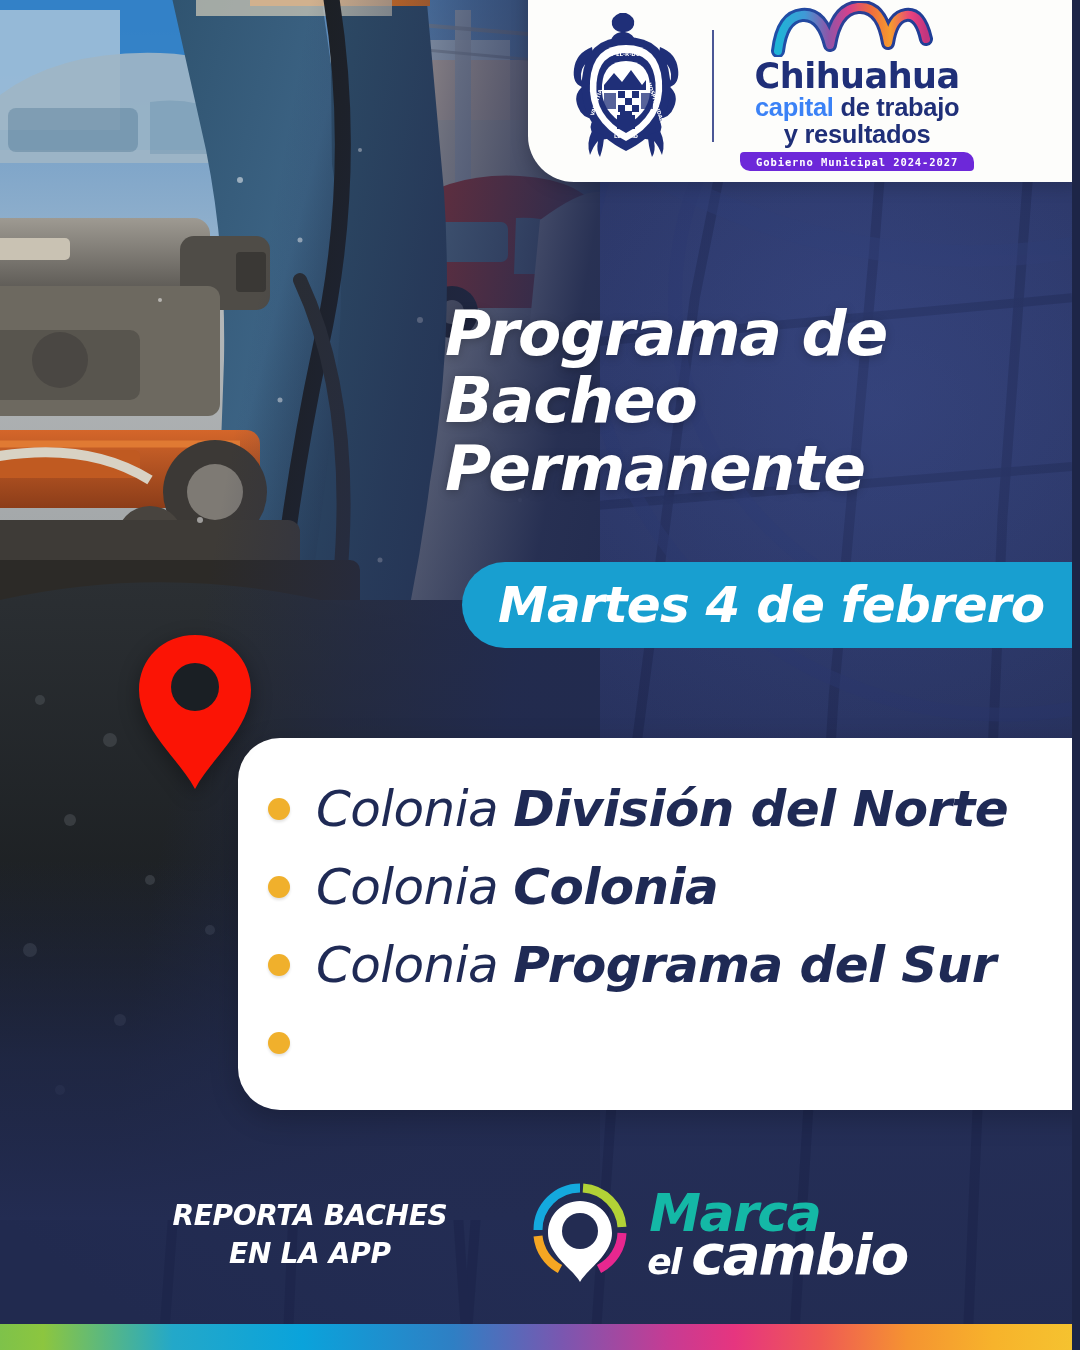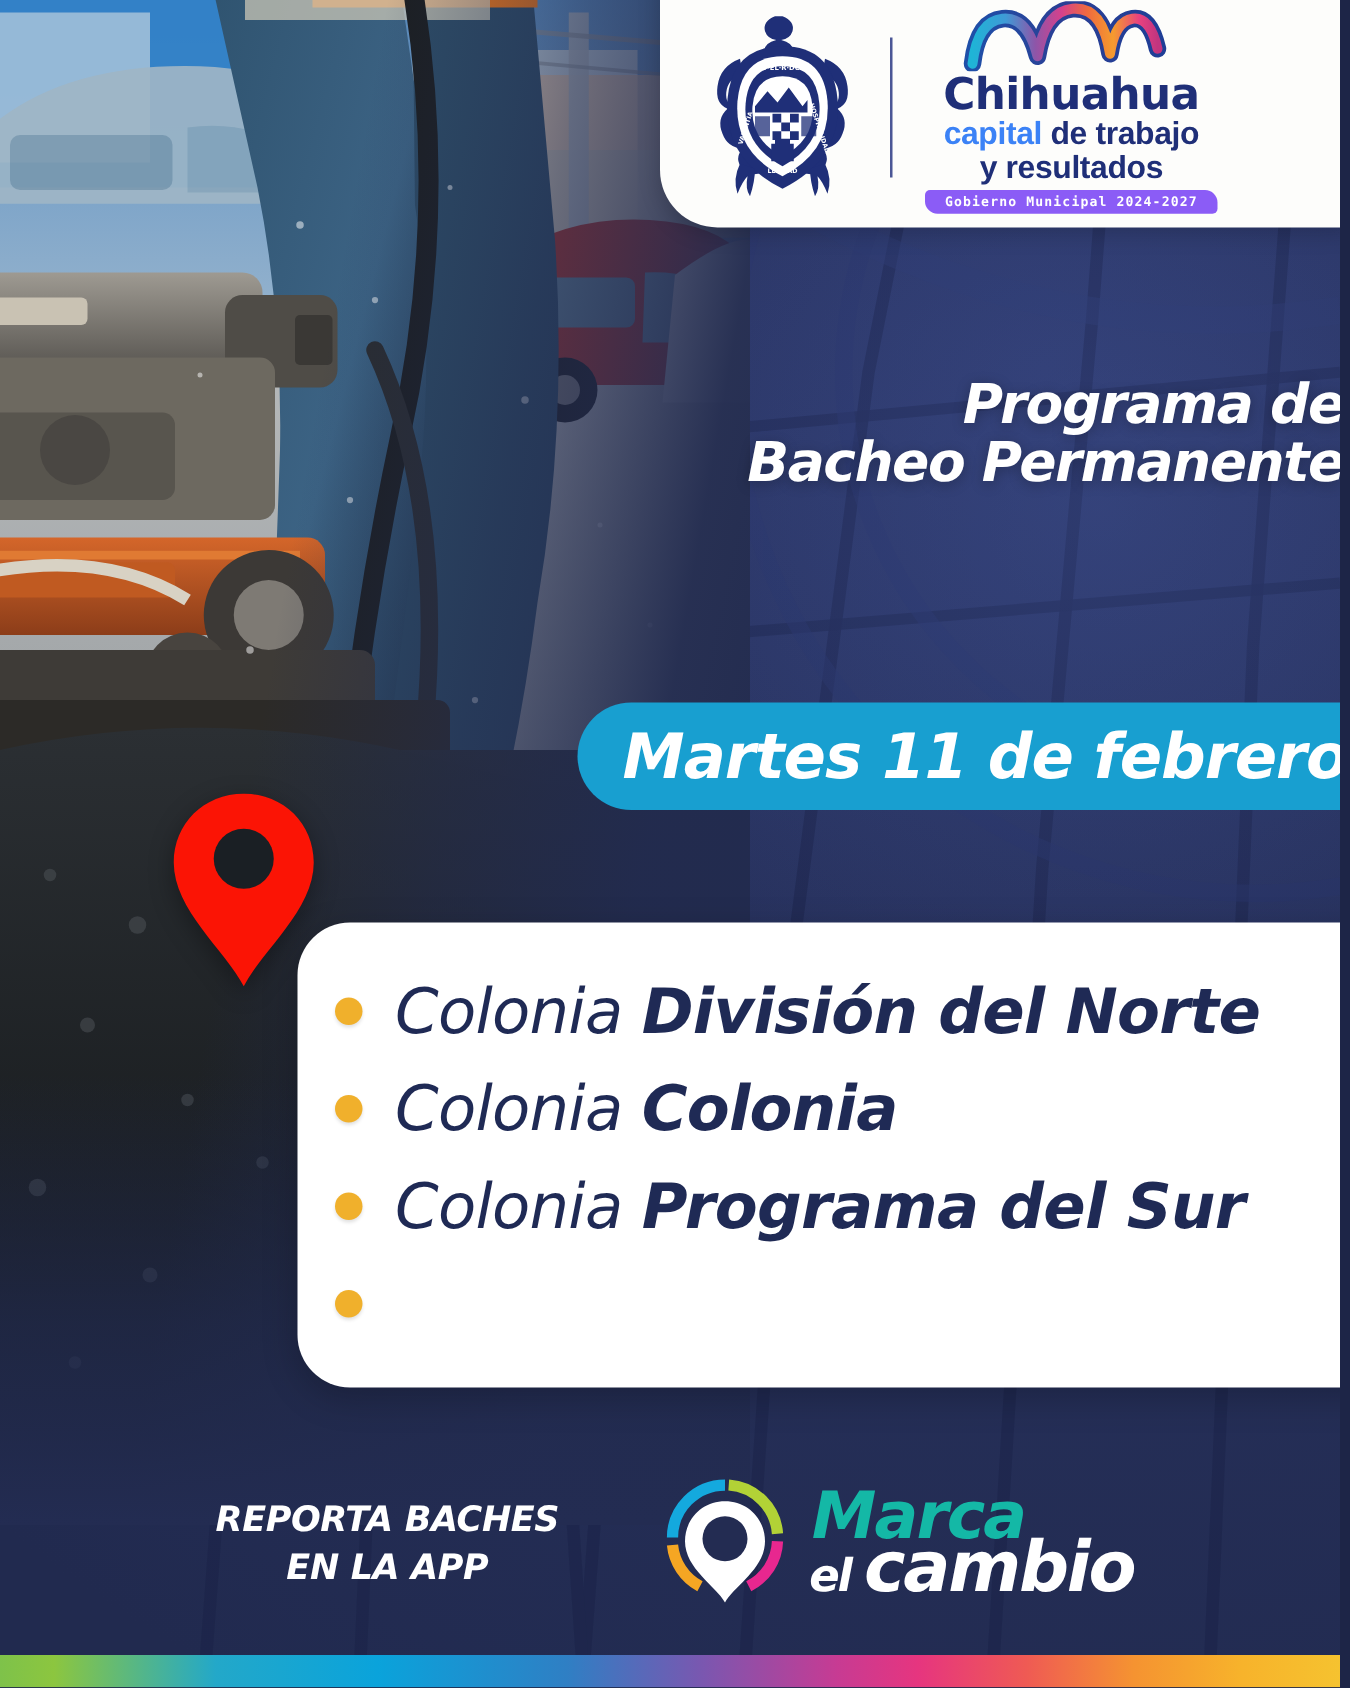--- a/index.html
+++ b/index.html
@@ -72,35 +72,34 @@
   .ch-name{
     font-family:"DejaVu Sans", sans-serif;
     font-size:35px; font-weight:bold; color:#1f2f78;
     letter-spacing:-.5px; line-height:1;
   }
   .ch-line2{ font-size:25.5px; font-weight:bold; line-height:1.04; color:#1f2f78; letter-spacing:-.3px;}
   .ch-cap{ color:#3b82f6; }
   .ch-line3{ font-size:25.5px; font-weight:bold; line-height:1.04; color:#1f2f78; letter-spacing:-.3px;}
   .gob-pill{
     margin-top:5px;
-    background:#8b5cf6; color:#fff;
+    background:#6d28d9; color:#fff;
     font-size:10.5px; font-weight:bold; letter-spacing:.9px;
     padding:3.5px 16px; border-radius:4px 10px 4px 10px;
     font-family:"DejaVu Sans Mono", monospace;
   }
 
   
   .title{
     position:absolute; left:445px; top:300px; width:630px;
     color:#ffffff;
     font-family:"DejaVu Sans", sans-serif;
     font-weight:bold; font-style:italic;
-    font-size:44px; line-height:1.07;
+    font-size:63px; line-height:1.07;
     letter-spacing:-1.2px;
-    text-align:right;
     text-shadow:0 2px 10px rgba(0,0,0,.25);
   }
   .title .l1{ display:block; }
   .title .l2{ display:block; }
 
   
   .date-banner{
     position:absolute; left:462px; top:562px;
     width:640px; height:86px;
     background:#189fd0;
@@ -433,21 +432,21 @@
       <div class="gob-pill">Gobierno Municipal 2024-2027</div>
     </div>
   </div>
 
   <div class="title">
     <span class="l1">Programa de</span>
     <span class="l2">Bacheo Permanente</span>
   </div>
 
   <div class="date-banner">
-    <span class="date-text">Martes 11 de febrero</span>
+    <span class="date-text">Martes 4 de febrero</span>
   </div>
 
   <svg class="map-pin" viewBox="0 0 118 160">
     <path d="M59 3 C27 3 3 27 3 58 C3 96 44 128 59 157 C74 128 115 96 115 58 C115 27 91 3 59 3 Z" fill="#fb1405"></path>
     <circle cx="59" cy="55" r="24" fill="#1a1f24"></circle>
   </svg>
 
   <div class="list-card">
 
     <div class="li">

